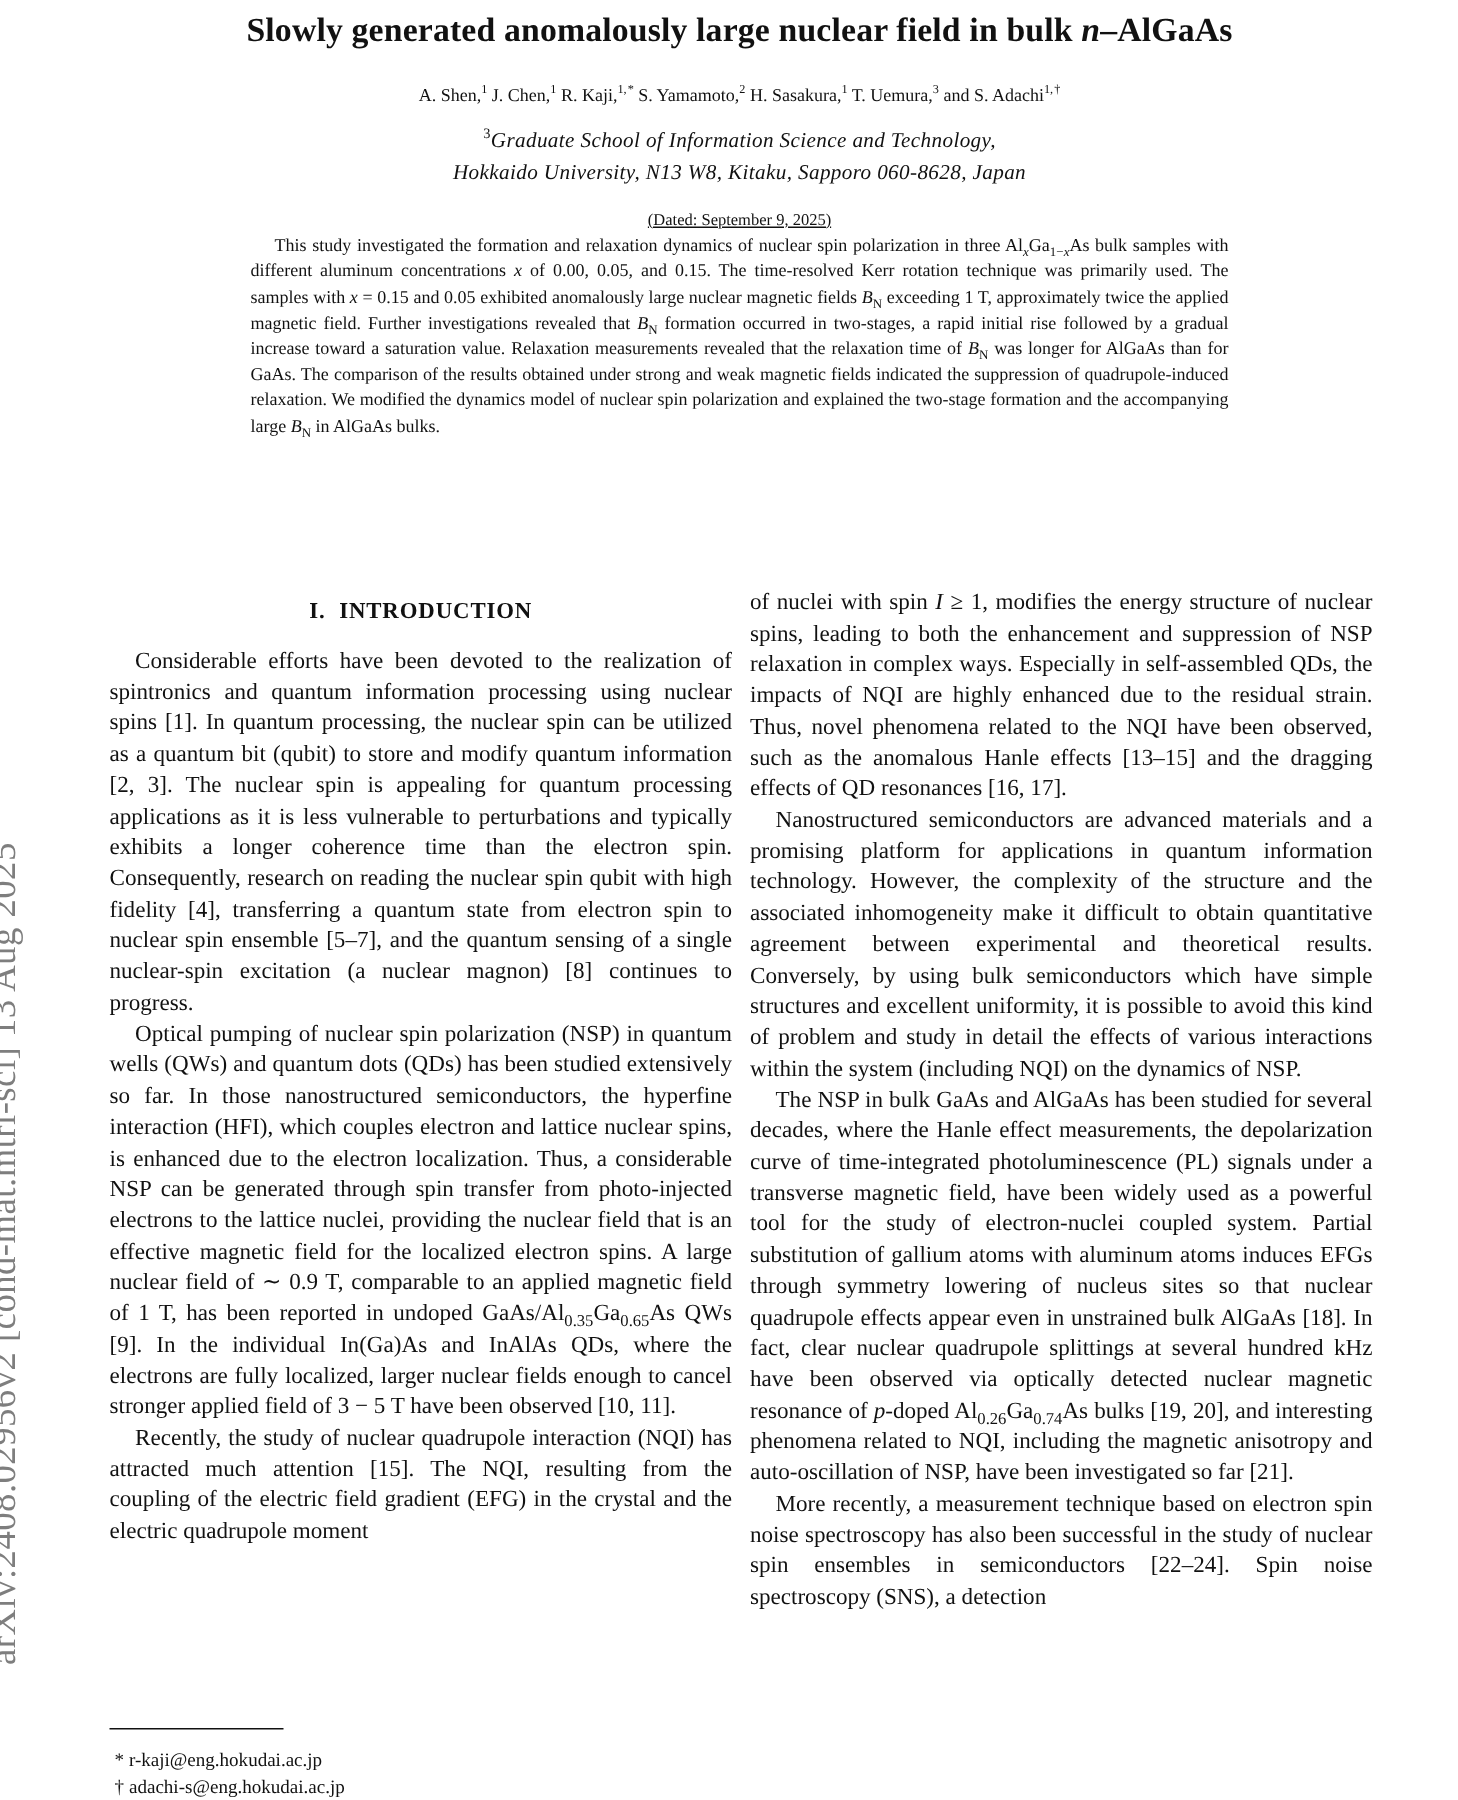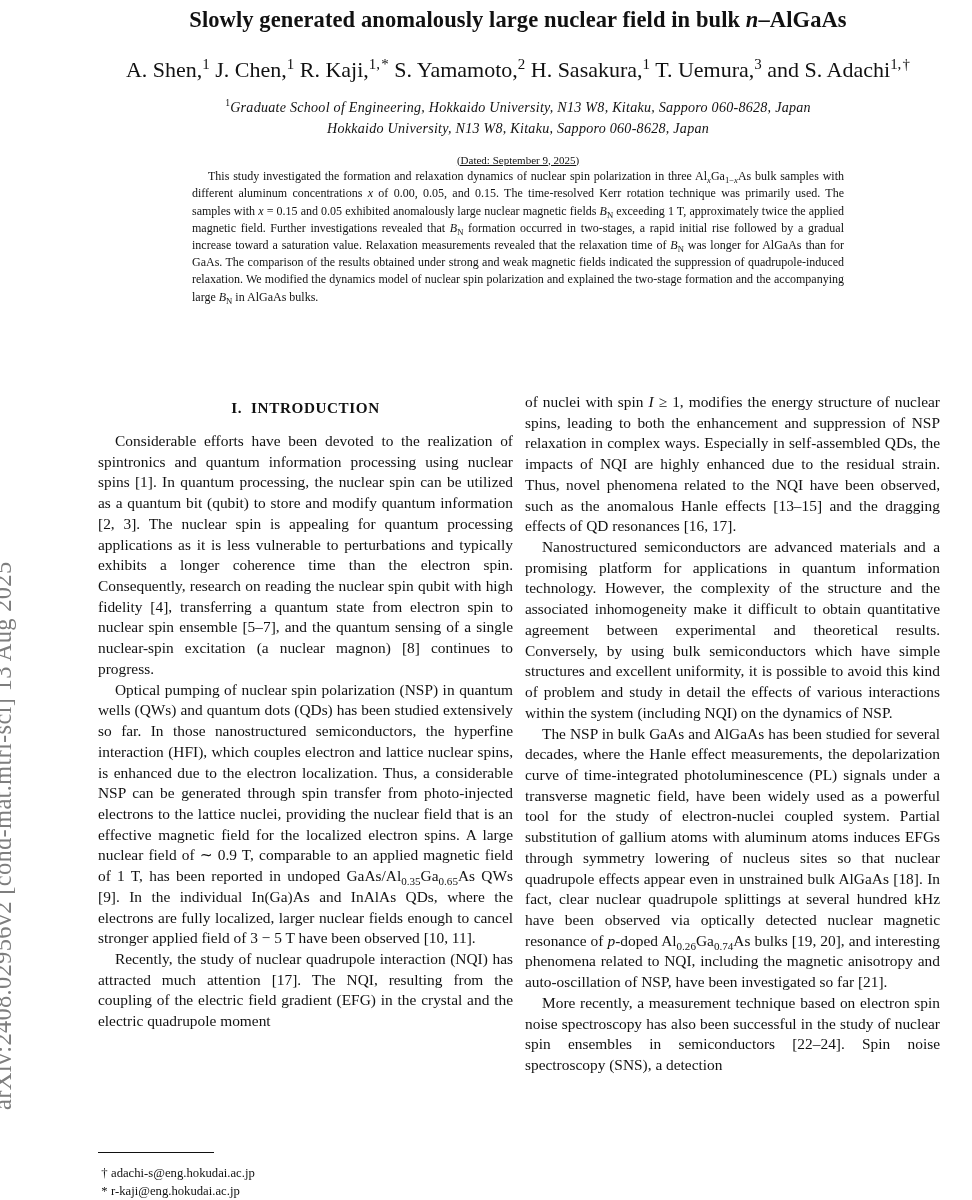--- a/index.html
+++ b/index.html
@@ -34,42 +34,42 @@
     font-family: "Liberation Serif", "DejaVu Serif", serif;
     font-size: 24.5px;
     letter-spacing: 0.3px;
     color: #7e7e7e;
     margin-left: -11px;
   }
 
   
   #page {
     position: absolute;
-    left: 70px;
+    left: 45px;
     top: 0px;
     width: 896px;
     height: 868px;
   }
 
   #title-block {
     padding-top: 6px;
     text-align: center;
   }
   #paper-title {
     font-size: 22.5px;
     font-weight: bold;
     letter-spacing: 0.1px;
     line-height: 1.25;
     margin: 0 0 22px 0;
     padding: 0 10px;
   }
   #paper-title .ital { font-style: italic; }
 
   #author-line {
-    font-size: 22px;
+    font-size: 12px;
     line-height: 1.3;
     margin-bottom: 12px;
     padding: 0 6px;
   }
   sup { font-size: 0.68em; vertical-align: super; line-height: 0; }
 
   .affiliation {
     font-size: 14.1px;
     font-style: italic;
     line-height: 1.52;
@@ -168,44 +168,44 @@
 <div id="page">
 
   <div id="title-block">
 
     <h1 id="paper-title"><span>Slowly generated anomalously large nuclear field in bulk </span><span class="ital">n</span><span>–AlGaAs</span></h1>
 
     <div id="author-line">
       A. Shen,<sup>1</sup> J. Chen,<sup>1</sup> R. Kaji,<sup>1, *</sup> S. Yamamoto,<sup>2</sup> H. Sasakura,<sup>1</sup> T. Uemura,<sup>3</sup> and S. Adachi<sup>1, †</sup>
     </div>
 
-    <div class="affiliation"><sup>1</sup>Graduate School of Engineering, Hokkaido University, N13 W8, Kitaku, Sapporo 060-8628, Japan</div>
+    <div class="affiliation"><sup>3</sup>Graduate School of Information Science and Technology,</div>
     <div class="affiliation">Hokkaido University, N13 W8, Kitaku, Sapporo 060-8628, Japan</div>
     <div id="dated-line">(Dated: September 9, 2025)</div>
   </div>
 
   <div id="abstract">
     <p>This study investigated the formation and relaxation dynamics of nuclear spin polarization in three Al<span class="mi sub">x</span>Ga<span class="sub">1−<span class="mi">x</span></span>As bulk samples with different aluminum concentrations <span class="mi">x</span> of 0.00, 0.05, and 0.15. The time-resolved Kerr rotation technique was primarily used. The samples with <span class="mi">x</span> = 0.15 and 0.05 exhibited anomalously large nuclear magnetic fields <span class="mi">B</span><span class="sub rm">N</span> exceeding 1 T, approximately twice the applied magnetic field. Further investigations revealed that <span class="mi">B</span><span class="sub rm">N</span> formation occurred in two-stages, a rapid initial rise followed by a gradual increase toward a saturation value. Relaxation measurements revealed that the relaxation time of <span class="mi">B</span><span class="sub rm">N</span> was longer for AlGaAs than for GaAs. The comparison of the results obtained under strong and weak magnetic fields indicated the suppression of quadrupole-induced relaxation. We modified the dynamics model of nuclear spin polarization and explained the two-stage formation and the accompanying large <span class="mi">B</span><span class="sub rm">N</span> in AlGaAs bulks.</p>
   </div>
 
   <div id="columns">
 
     <div class="column">
       <div class="section-heading"><span class="numeral">I.</span><span>INTRODUCTION</span></div>
 
       <div class="body-text">
         <p>Considerable efforts have been devoted to the realization of spintronics and quantum information processing using nuclear spins [1]. In quantum processing, the nuclear spin can be utilized as a quantum bit (qubit) to store and modify quantum information [2, 3]. The nuclear spin is appealing for quantum processing applications as it is less vulnerable to perturbations and typically exhibits a longer coherence time than the electron spin. Consequently, research on reading the nuclear spin qubit with high fidelity [4], transferring a quantum state from electron spin to nuclear spin ensemble [5–7], and the quantum sensing of a single nuclear-spin excitation (a nuclear magnon) [8] continues to progress.</p>
         <p>Optical pumping of nuclear spin polarization (NSP) in quantum wells (QWs) and quantum dots (QDs) has been studied extensively so far. In those nanostructured semiconductors, the hyperfine interaction (HFI), which couples electron and lattice nuclear spins, is enhanced due to the electron localization. Thus, a considerable NSP can be generated through spin transfer from photo-injected electrons to the lattice nuclei, providing the nuclear field that is an effective magnetic field for the localized electron spins. A large nuclear field of ∼ 0.9 T, comparable to an applied magnetic field of 1 T, has been reported in undoped GaAs/Al<span class="sub">0.35</span>Ga<span class="sub">0.65</span>As QWs [9]. In the individual In(Ga)As and InAlAs QDs, where the electrons are fully localized, larger nuclear fields enough to cancel stronger applied field of 3 − 5 T have been observed [10, 11].</p>
-        <p>Recently, the study of nuclear quadrupole interaction (NQI) has attracted much attention [17]. The NQI, resulting from the coupling of the electric field gradient (EFG) in the crystal and the electric quadrupole moment</p>
+        <p>Recently, the study of nuclear quadrupole interaction (NQI) has attracted much attention [15]. The NQI, resulting from the coupling of the electric field gradient (EFG) in the crystal and the electric quadrupole moment</p>
       </div>
 
       <div id="footnote-block">
         <div id="footnote-rule"></div>
+        <div class="footnote-item"><span class="fn-mark">*</span><span>r-kaji@eng.hokudai.ac.jp</span></div>
         <div class="footnote-item"><span class="fn-mark">†</span><span>adachi-s@eng.hokudai.ac.jp</span></div>
-        <div class="footnote-item"><span class="fn-mark">*</span><span>r-kaji@eng.hokudai.ac.jp</span></div>
       </div>
     </div>
 
     <div class="column">
       <div class="body-text">
         <p style="text-indent:0">of nuclei with spin <span class="mi">I</span> ≥ 1, modifies the energy structure of nuclear spins, leading to both the enhancement and suppression of NSP relaxation in complex ways. Especially in self-assembled QDs, the impacts of NQI are highly enhanced due to the residual strain. Thus, novel phenomena related to the NQI have been observed, such as the anomalous Hanle effects [13–15] and the dragging effects of QD resonances [16, 17].</p>
         <p>Nanostructured semiconductors are advanced materials and a promising platform for applications in quantum information technology. However, the complexity of the structure and the associated inhomogeneity make it difficult to obtain quantitative agreement between experimental and theoretical results. Conversely, by using bulk semiconductors which have simple structures and excellent uniformity, it is possible to avoid this kind of problem and study in detail the effects of various interactions within the system (including NQI) on the dynamics of NSP.</p>
         <p>The NSP in bulk GaAs and AlGaAs has been studied for several decades, where the Hanle effect measurements, the depolarization curve of time-integrated photoluminescence (PL) signals under a transverse magnetic field, have been widely used as a powerful tool for the study of electron-nuclei coupled system. Partial substitution of gallium atoms with aluminum atoms induces EFGs through symmetry lowering of nucleus sites so that nuclear quadrupole effects appear even in unstrained bulk AlGaAs [18]. In fact, clear nuclear quadrupole splittings at several hundred kHz have been observed via optically detected nuclear magnetic resonance of <span class="mi">p</span>-doped Al<span class="sub">0.26</span>Ga<span class="sub">0.74</span>As bulks [19, 20], and interesting phenomena related to NQI, including the magnetic anisotropy and auto-oscillation of NSP, have been investigated so far [21].</p>
         <p>More recently, a measurement technique based on electron spin noise spectroscopy has also been successful in the study of nuclear spin ensembles in semiconductors [22–24]. Spin noise spectroscopy (SNS), a detection</p>
       </div>

